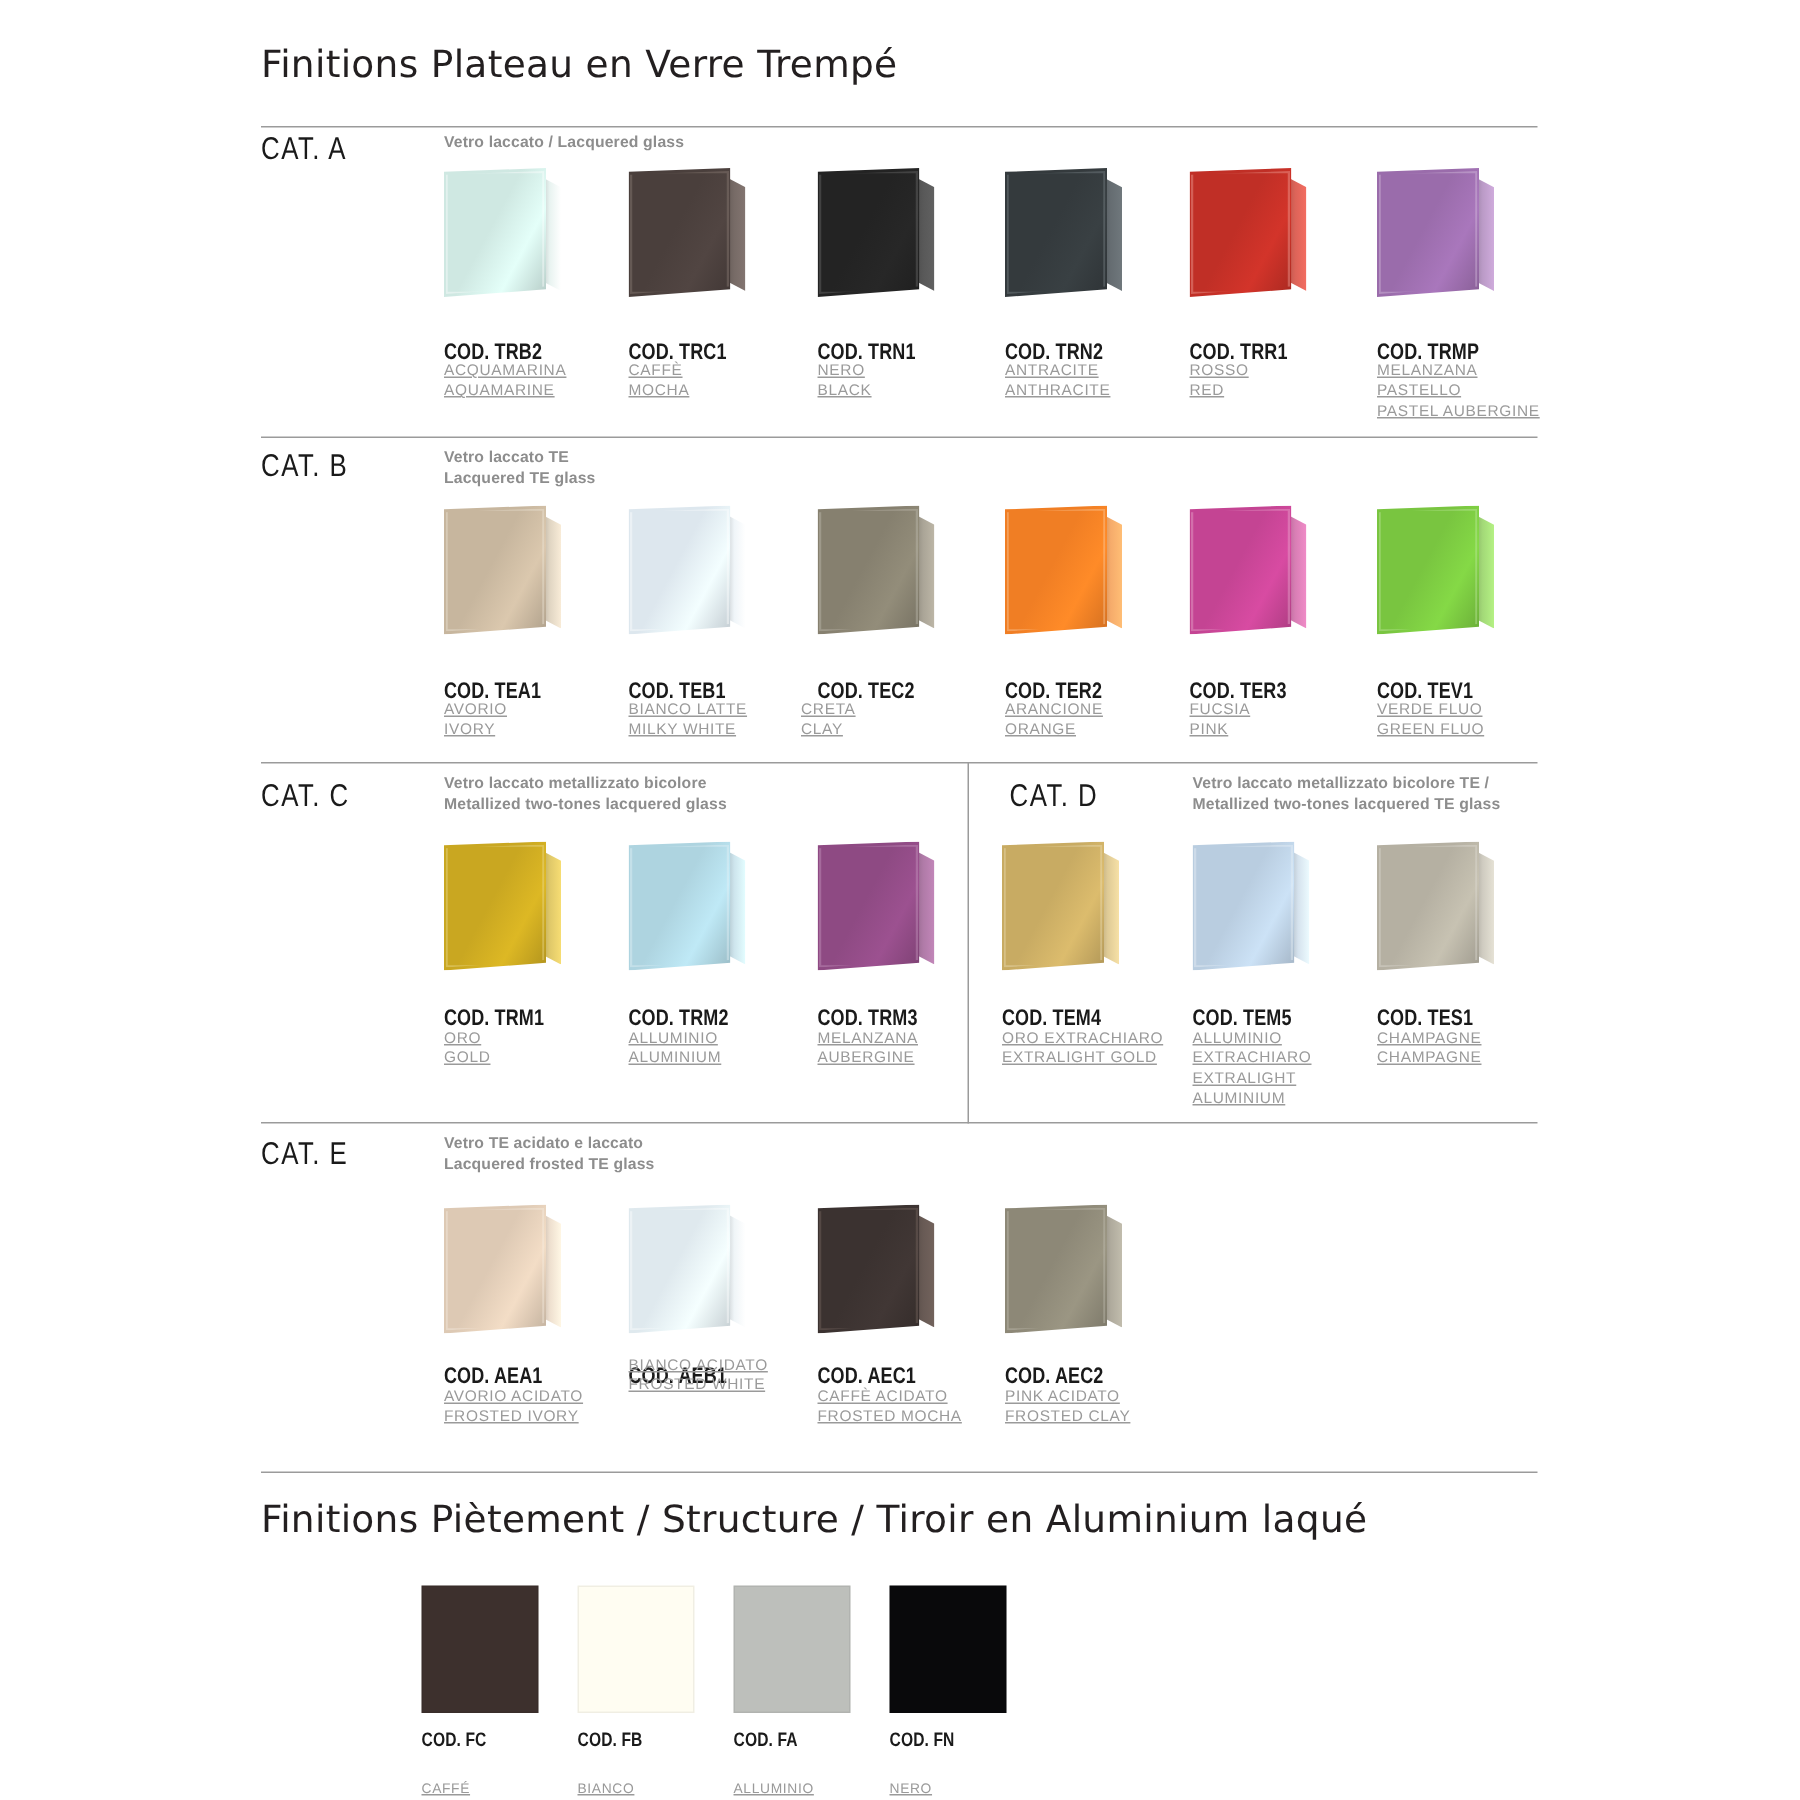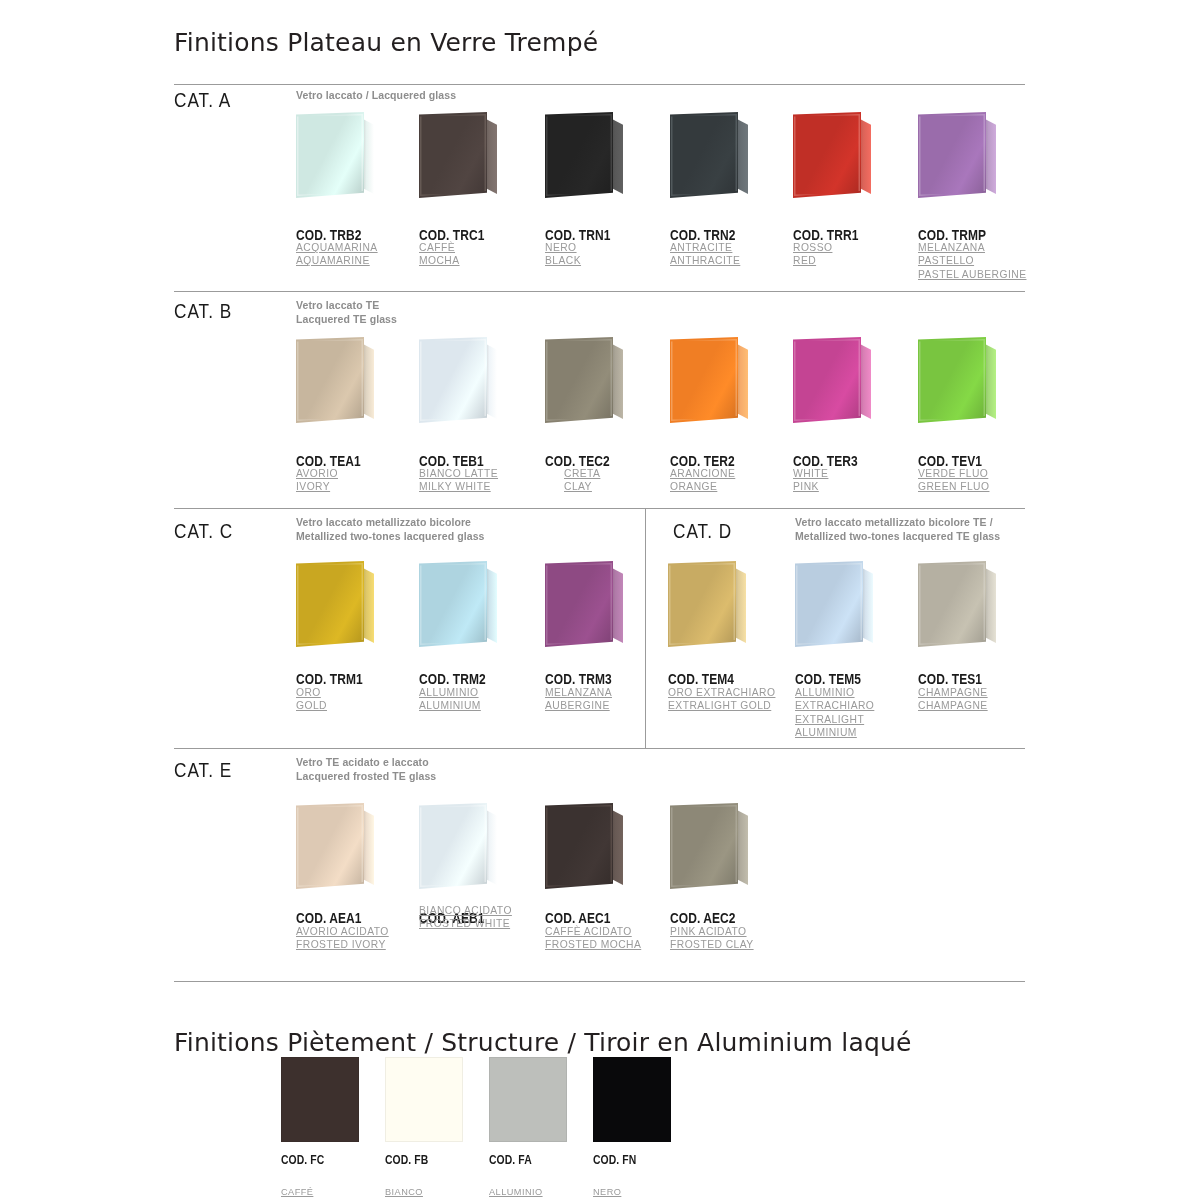--- a/index.html
+++ b/index.html
@@ -21,21 +21,21 @@
     position: absolute;
     left: 174px;
     font-size: 25px;
     font-weight: 400;
     letter-spacing: 0.2px;
     color: #231f20;
     white-space: nowrap;
     font-family: "DejaVu Sans", sans-serif;
   }
   #title-top { top: 28px; }
-  #title-bottom { top: 998px; margin-top: 30px; }
+  #title-bottom { top: 998px; }
 
   
   .hrule {
     position: absolute;
     left: 174px;
     width: 851px;
     height: 1px;
     background: #9b9b9b;
   }
   .vrule {
@@ -248,21 +248,21 @@
 MILKY WHITE</div>
 
   <div class="swatch-wrap" style="left:545px; top:337px">
     <div class="tile">
       <div class="edge" style="background: linear-gradient(90deg, rgb(134, 129, 116) 0%, rgb(163, 157, 142) 42%, rgb(183, 176, 159) 100%);"></div>
       <div class="face" style="background: linear-gradient(118deg, rgb(134, 128, 111) 0%, rgb(134, 128, 111) 46%, rgb(147, 141, 122) 72%, rgb(118, 113, 98) 100%);"></div>
       <div class="rim" style="background: transparent; box-shadow: rgba(194, 189, 177, 0.75) 0px 0px 0px 1.5px inset;"></div>
     </div>
   </div>
   <div class="cod" style="left:545px; top:452px">COD. TEC2</div>
-  <div class="names" style="left:564px; top:467px">CRETA
+  <div class="names" style="left:534px; top:467px">CRETA
 CLAY</div>
 
   <div class="swatch-wrap" style="left:670px; top:337px">
     <div class="tile">
       <div class="edge" style="background: linear-gradient(90deg, rgb(201, 134, 77) 0%, rgb(245, 164, 94) 42%, rgb(255, 184, 105) 100%);"></div>
       <div class="face" style="background: linear-gradient(118deg, rgb(240, 126, 36) 0%, rgb(240, 126, 36) 46%, rgb(255, 139, 40) 72%, rgb(211, 111, 32) 100%);"></div>
       <div class="rim" style="background: transparent; box-shadow: rgba(251, 208, 168, 0.75) 0px 0px 0px 1.5px inset;"></div>
     </div>
   </div>
   <div class="cod" style="left:670px; top:452px">COD. TER2</div>
@@ -270,21 +270,21 @@
 ORANGE</div>
 
   <div class="swatch-wrap" style="left:793px; top:337px">
     <div class="tile">
       <div class="edge" style="background: linear-gradient(90deg, rgb(175, 94, 143) 0%, rgb(213, 115, 174) 42%, rgb(239, 129, 195) 100%);"></div>
       <div class="face" style="background: linear-gradient(118deg, rgb(196, 68, 147) 0%, rgb(196, 68, 147) 46%, rgb(216, 75, 162) 72%, rgb(172, 60, 129) 100%);"></div>
       <div class="rim" style="background: transparent; box-shadow: rgba(233, 174, 208, 0.75) 0px 0px 0px 1.5px inset;"></div>
     </div>
   </div>
   <div class="cod" style="left:793px; top:452px">COD. TER3</div>
-  <div class="names" style="left:793px; top:467px">WHITE
+  <div class="names" style="left:793px; top:467px">FUCSIA
 PINK</div>
 
   <div class="swatch-wrap" style="left:918px; top:337px">
     <div class="tile">
       <div class="edge" style="background: linear-gradient(90deg, rgb(127, 175, 89) 0%, rgb(155, 214, 108) 42%, rgb(174, 240, 121) 100%);"></div>
       <div class="face" style="background: linear-gradient(118deg, rgb(121, 197, 64) 0%, rgb(121, 197, 64) 46%, rgb(133, 217, 70) 72%, rgb(106, 173, 56) 100%);"></div>
       <div class="rim" style="background: transparent; box-shadow: rgba(196, 232, 168, 0.75) 0px 0px 0px 1.5px inset;"></div>
     </div>
   </div>
   <div class="cod" style="left:918px; top:452px">COD. TEV1</div>

